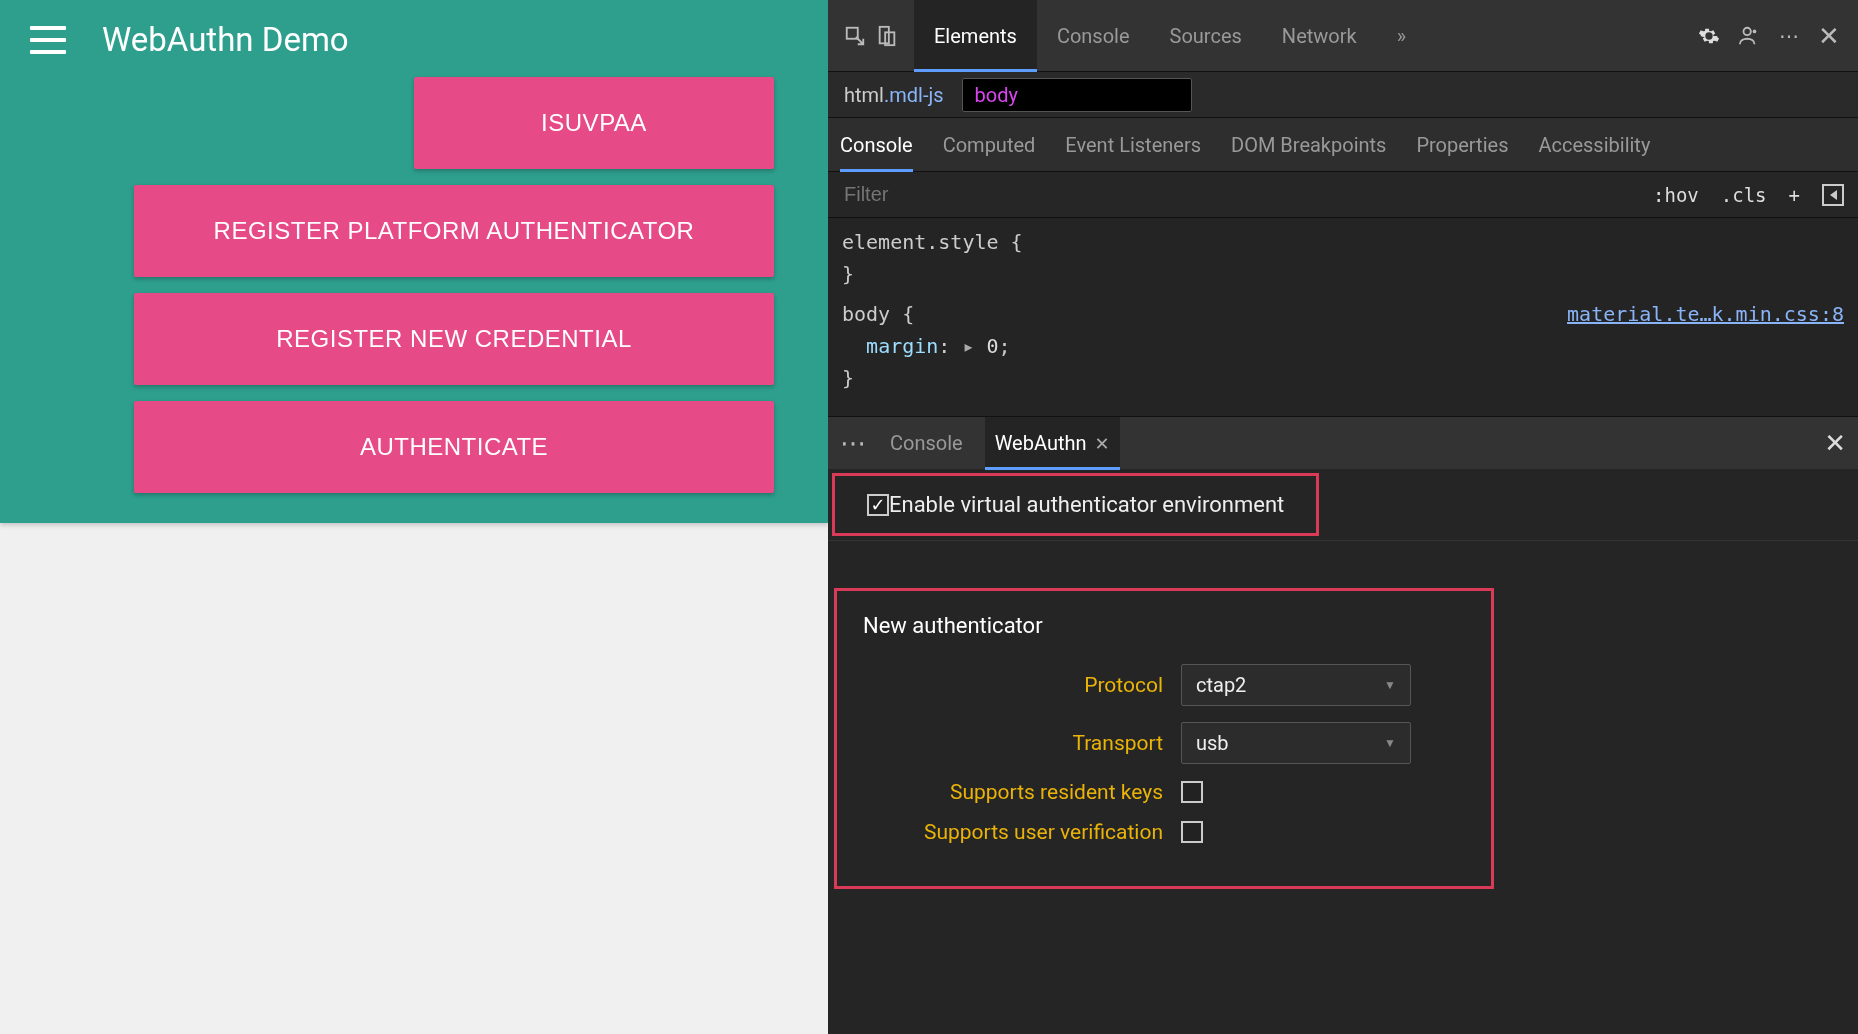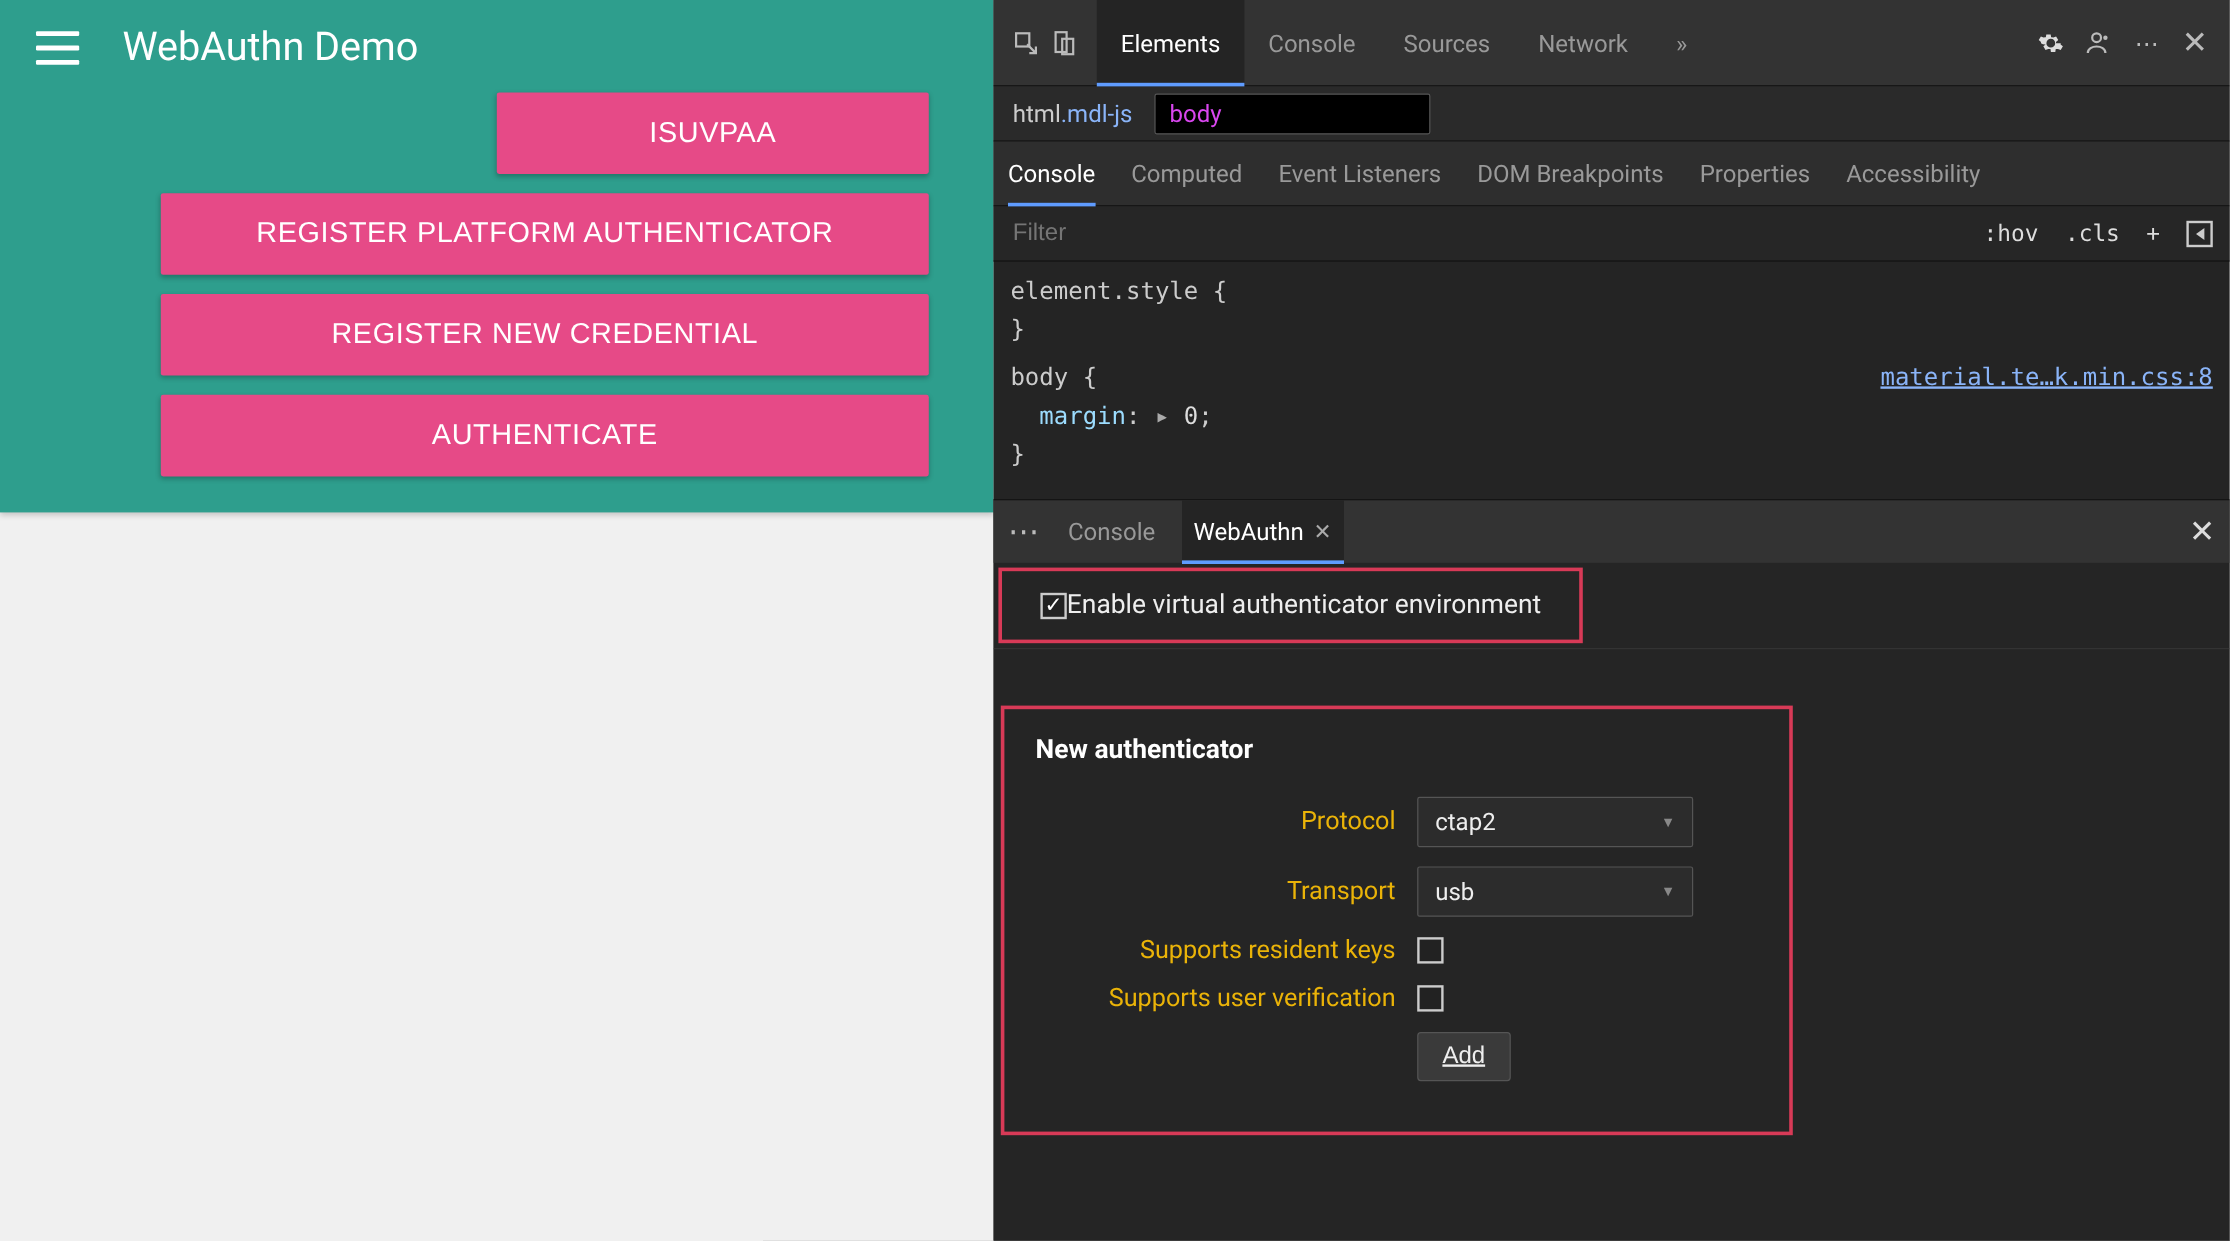--- a/index.html
+++ b/index.html
@@ -8,21 +8,21 @@
 
 
 .app-panel { width: 828px; height: 100%; background: #f0f0f0; display: flex; flex-direction: column; }
 .app-header { background: #2e9e8d; padding: 20px 30px 30px 30px; display: flex; flex-direction: column; box-shadow: 0 2px 5px rgba(0,0,0,0.2); }
 .app-titlebar { display: flex; align-items: center; gap: 36px; margin-bottom: 18px; }
 .hamburger { width: 36px; height: 28px; display: flex; flex-direction: column; justify-content: space-between; cursor: pointer; }
 .hamburger span { display: block; height: 4px; background: #fff; border-radius: 1px; }
 .app-title { color: #fff; font-size: 33px; font-weight: 400; }
 .btn-stack { display: flex; flex-direction: column; gap: 16px; align-items: flex-end; padding-right: 24px; }
 .btn-stack .pink-btn:first-child { align-self: flex-end; width: 360px; }
-.pink-btn { background: #e64a87; color: #fff; border: none; font-size: 24px; font-weight: 500; letter-spacing: 0.5px; padding: 20px 28px; width: 640px; text-align: center; box-shadow: 0 2px 4px rgba(0,0,0,0.25); cursor: pointer; border-radius: 2px; }
+.pink-btn { background: #e64a87; color: #fff; border: none; font-size: 24px; font-weight: 500; letter-spacing: 0.5px; padding: 32px 28px; width: 640px; text-align: center; box-shadow: 0 2px 4px rgba(0,0,0,0.25); cursor: pointer; border-radius: 2px; }
 
 
 .devtools { flex: 1; background: #242424; color: #ccc; display: flex; flex-direction: column; font-size: 20px; }
 .dt-top { display: flex; align-items: center; height: 72px; background: #333; border-bottom: 1px solid #111; }
 .dt-top-left { display: flex; align-items: center; gap: 10px; padding: 0 16px; }
 .dt-icon { width: 22px; height: 22px; display: inline-flex; align-items: center; justify-content: center; color: #bbb; }
 .dt-tabs { display: flex; align-items: stretch; height: 100%; flex: 1; }
 .dt-tab { padding: 0 20px; display: flex; align-items: center; color: #999; cursor: pointer; position: relative; }
 .dt-tab.active { color: #fff; background: #242424; }
 .dt-tab.active::after { content: ""; position: absolute; left: 0; right: 0; bottom: -1px; height: 3px; background: #5f9cff; }
@@ -64,21 +64,21 @@
 .drawer-close { margin-left: auto; color: #ddd; font-size: 26px; cursor: pointer; }
 
 .wa-body { padding: 0; flex: 1; overflow: auto; }
 .wa-enable { display: flex; align-items: center; gap: 0; padding: 16px 32px; border: 3px solid #d83a57; margin: 4px; width: fit-content; }
 .chk { width: 22px; height: 22px; border: 2px solid #ccc; display: inline-flex; align-items: center; justify-content: center; background: #222; cursor: pointer; }
 .chk.checked::after { content: "✓"; color: #fff; font-size: 18px; line-height: 1; }
 .wa-enable-label { color: #eee; font-size: 22px; }
 
 .wa-spacer { height: 48px; border-top: 1px solid #333; margin-top: 4px; }
 .wa-form { border: 3px solid #d83a57; margin: 0 6px 6px 6px; padding: 22px 26px 26px 26px; width: 660px; }
-.wa-form h3 { color: #fff; font-size: 22px; font-weight: 700; margin-bottom: 26px; }
+.wa-form h3 { color: #fff; font-size: 22px; font-weight: 400; margin-bottom: 26px; }
 .form-row { display: flex; align-items: center; gap: 18px; margin: 16px 0; }
 .form-row label { width: 300px; text-align: right; color: #eab308; font-size: 21px; }
 .sel { background: #2c2c2c; border: 1px solid #555; color: #eee; font-size: 20px; padding: 8px 14px; width: 230px; display: flex; justify-content: space-between; align-items: center; cursor: pointer; border-radius: 2px; }
 .sel .caret { font-size: 12px; color: #888; }
 .add-btn { background: #3a3a3a; border: 1px solid #555; color: #eee; font-size: 20px; padding: 8px 20px; cursor: pointer; text-decoration: underline; border-radius: 3px; }
 .form-row.action { justify-content: flex-start; }
 .form-row.action .spacer { width: 300px; }
 </style>
 </head>
 <body>
@@ -221,20 +221,16 @@
         <div class="form-row">
           <label>Supports resident keys</label>
           <span class="chk"></span>
         </div>
 
         <div class="form-row">
           <label>Supports user verification</label>
           <span class="chk"></span>
         </div>
 
-        <div class="form-row action">
-          <span class="spacer"></span>
-          <button class="add-btn">Add</button>
-        </div>
       </div>
     </div>
   </div>
 </div>
 
 </body></html>

